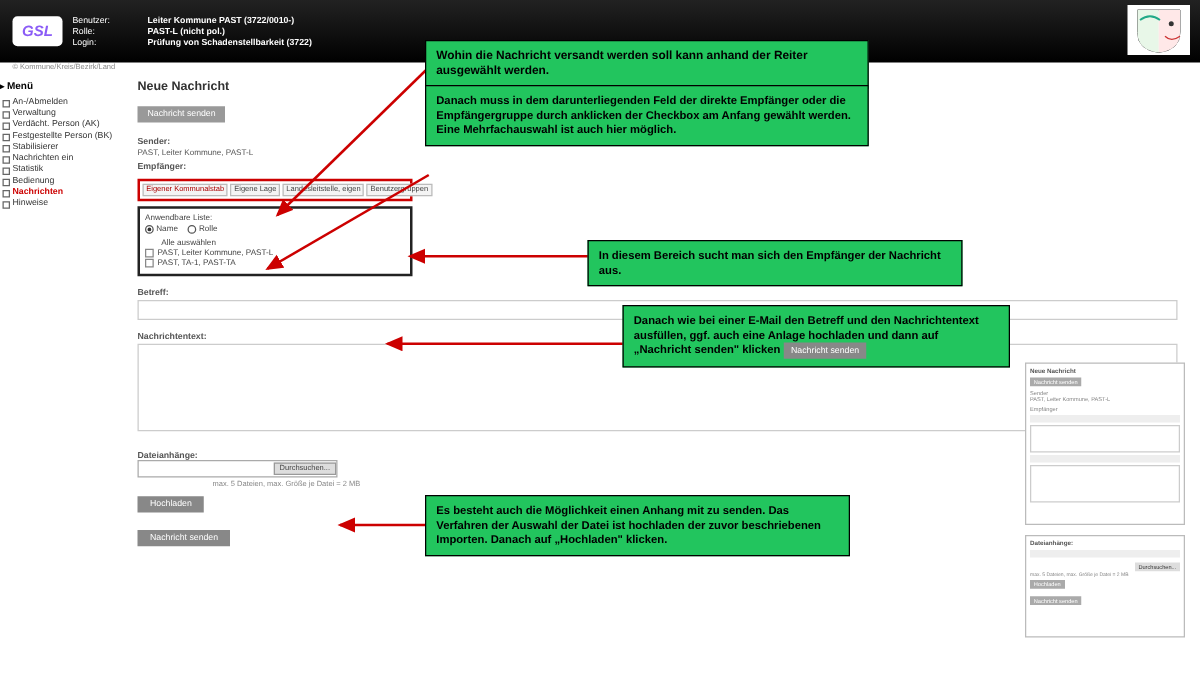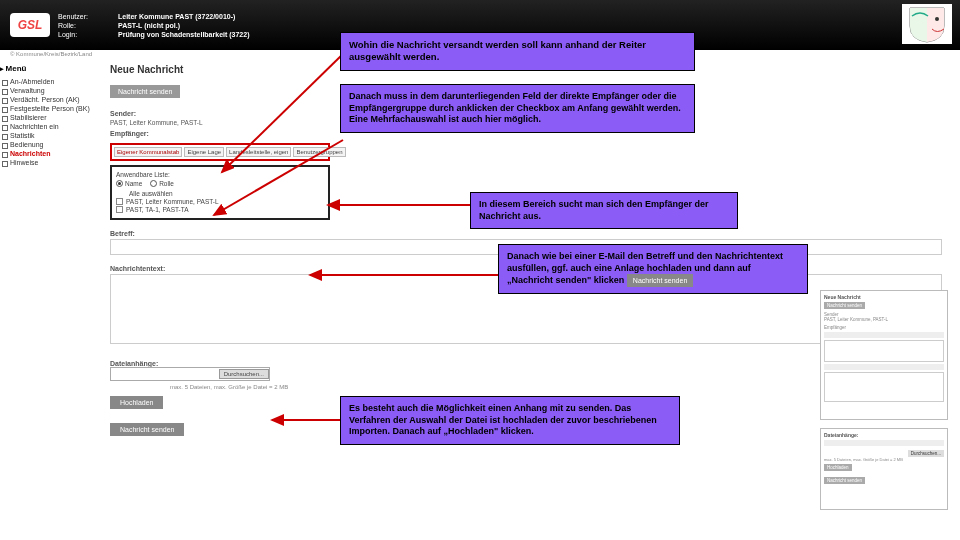--- a/index.html
+++ b/index.html
@@ -1,19 +1,19 @@
 <!DOCTYPE html>
 <html><head>
 <meta charset="utf-8">
 <style>
 *{box-sizing:border-box;margin:0;padding:0;font-family:Arial,Helvetica,sans-serif}
 html,body{width:960px;height:540px;overflow:hidden;background:#fff}
 
 .header{height:50px;background:linear-gradient(#222,#000);display:flex;align-items:center;color:#fff;font-size:8px;padding:4px 10px;position:relative}
-.logo{width:40px;height:24px;background:#fff;border-radius:4px;margin-right:8px;display:flex;align-items:center;justify-content:center;font-weight:bold;font-style:italic;color:#ef4444;font-size:12px}
+.logo{width:40px;height:24px;background:#fff;border-radius:4px;margin-right:8px;display:flex;align-items:center;justify-content:center;font-weight:bold;font-style:italic;color:#8b5cf6;font-size:12px}
 .hdr-grid{display:grid;grid-template-columns:50px auto;column-gap:10px;row-gap:2px;font-size:7px}
 .nrw-crest{position:absolute;right:8px;top:4px;width:50px;height:40px;background:#fff}
 .nrw-crest svg{width:100%;height:100%}
 .sub-bar{font-size:6px;color:#888;padding:1px 10px}
 
 .body{display:flex;height:calc(100% - 60px)}
 .sidebar{width:104px;font-size:7px;padding:6px 0}
 .menu-title{font-weight:bold;font-size:8px;margin-bottom:4px}
 .menu-title::before{content:"▸";font-size:7px;margin-right:2px}
 .menu-item{padding:1px 0 1px 10px;position:relative;color:#333}
@@ -43,24 +43,24 @@
 
 .attach{margin-top:16px}
 .browse-box{width:160px;height:14px;border:1px solid #aaa;display:inline-flex;align-items:center;justify-content:flex-end}
 .browse-btn{background:#ddd;border:1px solid #999;font-size:6px;padding:1px 4px}
 .upload-btn{background:#888;color:#fff;font-size:7px;padding:3px 10px;display:inline-block;margin-top:6px}
 .limit{font-size:6px;color:#888;margin:3px 0 0 60px}
 
 .send-btn2{background:#888;color:#fff;font-size:7px;padding:3px 10px;display:inline-block;margin-top:14px}
 
 
-.callout{position:absolute;background:#8b5cf6;border:1.5px solid #000;padding:6px 8px;font-size:9.5px;font-weight:bold;line-height:1.3;z-index:30}
+.callout{position:absolute;background:#22c55e;border:1.5px solid #000;padding:6px 8px;font-size:9.5px;font-weight:bold;line-height:1.3;z-index:30}
 .c1{left:340px;top:32px;width:355px}
-.c2{left:340px;top:84px;width:355px;font-size:9px}
-.c3{left:470px;top:192px;width:268px;font-size:9px}
+.c2{left:340px;top:68px;width:355px;font-size:9px}
+.c3{left:470px;top:192px;width:300px;font-size:9px}
 .c4{left:498px;top:244px;width:310px;font-size:9px}
 .c5{left:340px;top:396px;width:340px;font-size:9px}
 
 .mini-btn{background:#888;color:#fff;font-size:7px;padding:2px 6px;display:inline-block;font-weight:normal}
 
 
 .overlay-shot{position:absolute;background:#fff;border:1px solid #bbb;z-index:25;font-size:4.5px;color:#888;padding:3px}
 .ov1{left:820px;top:290px;width:128px;height:130px}
 .ov2{left:820px;top:428px;width:128px;height:82px}
 .ov-t{font-size:5px;font-weight:bold;color:#555}

